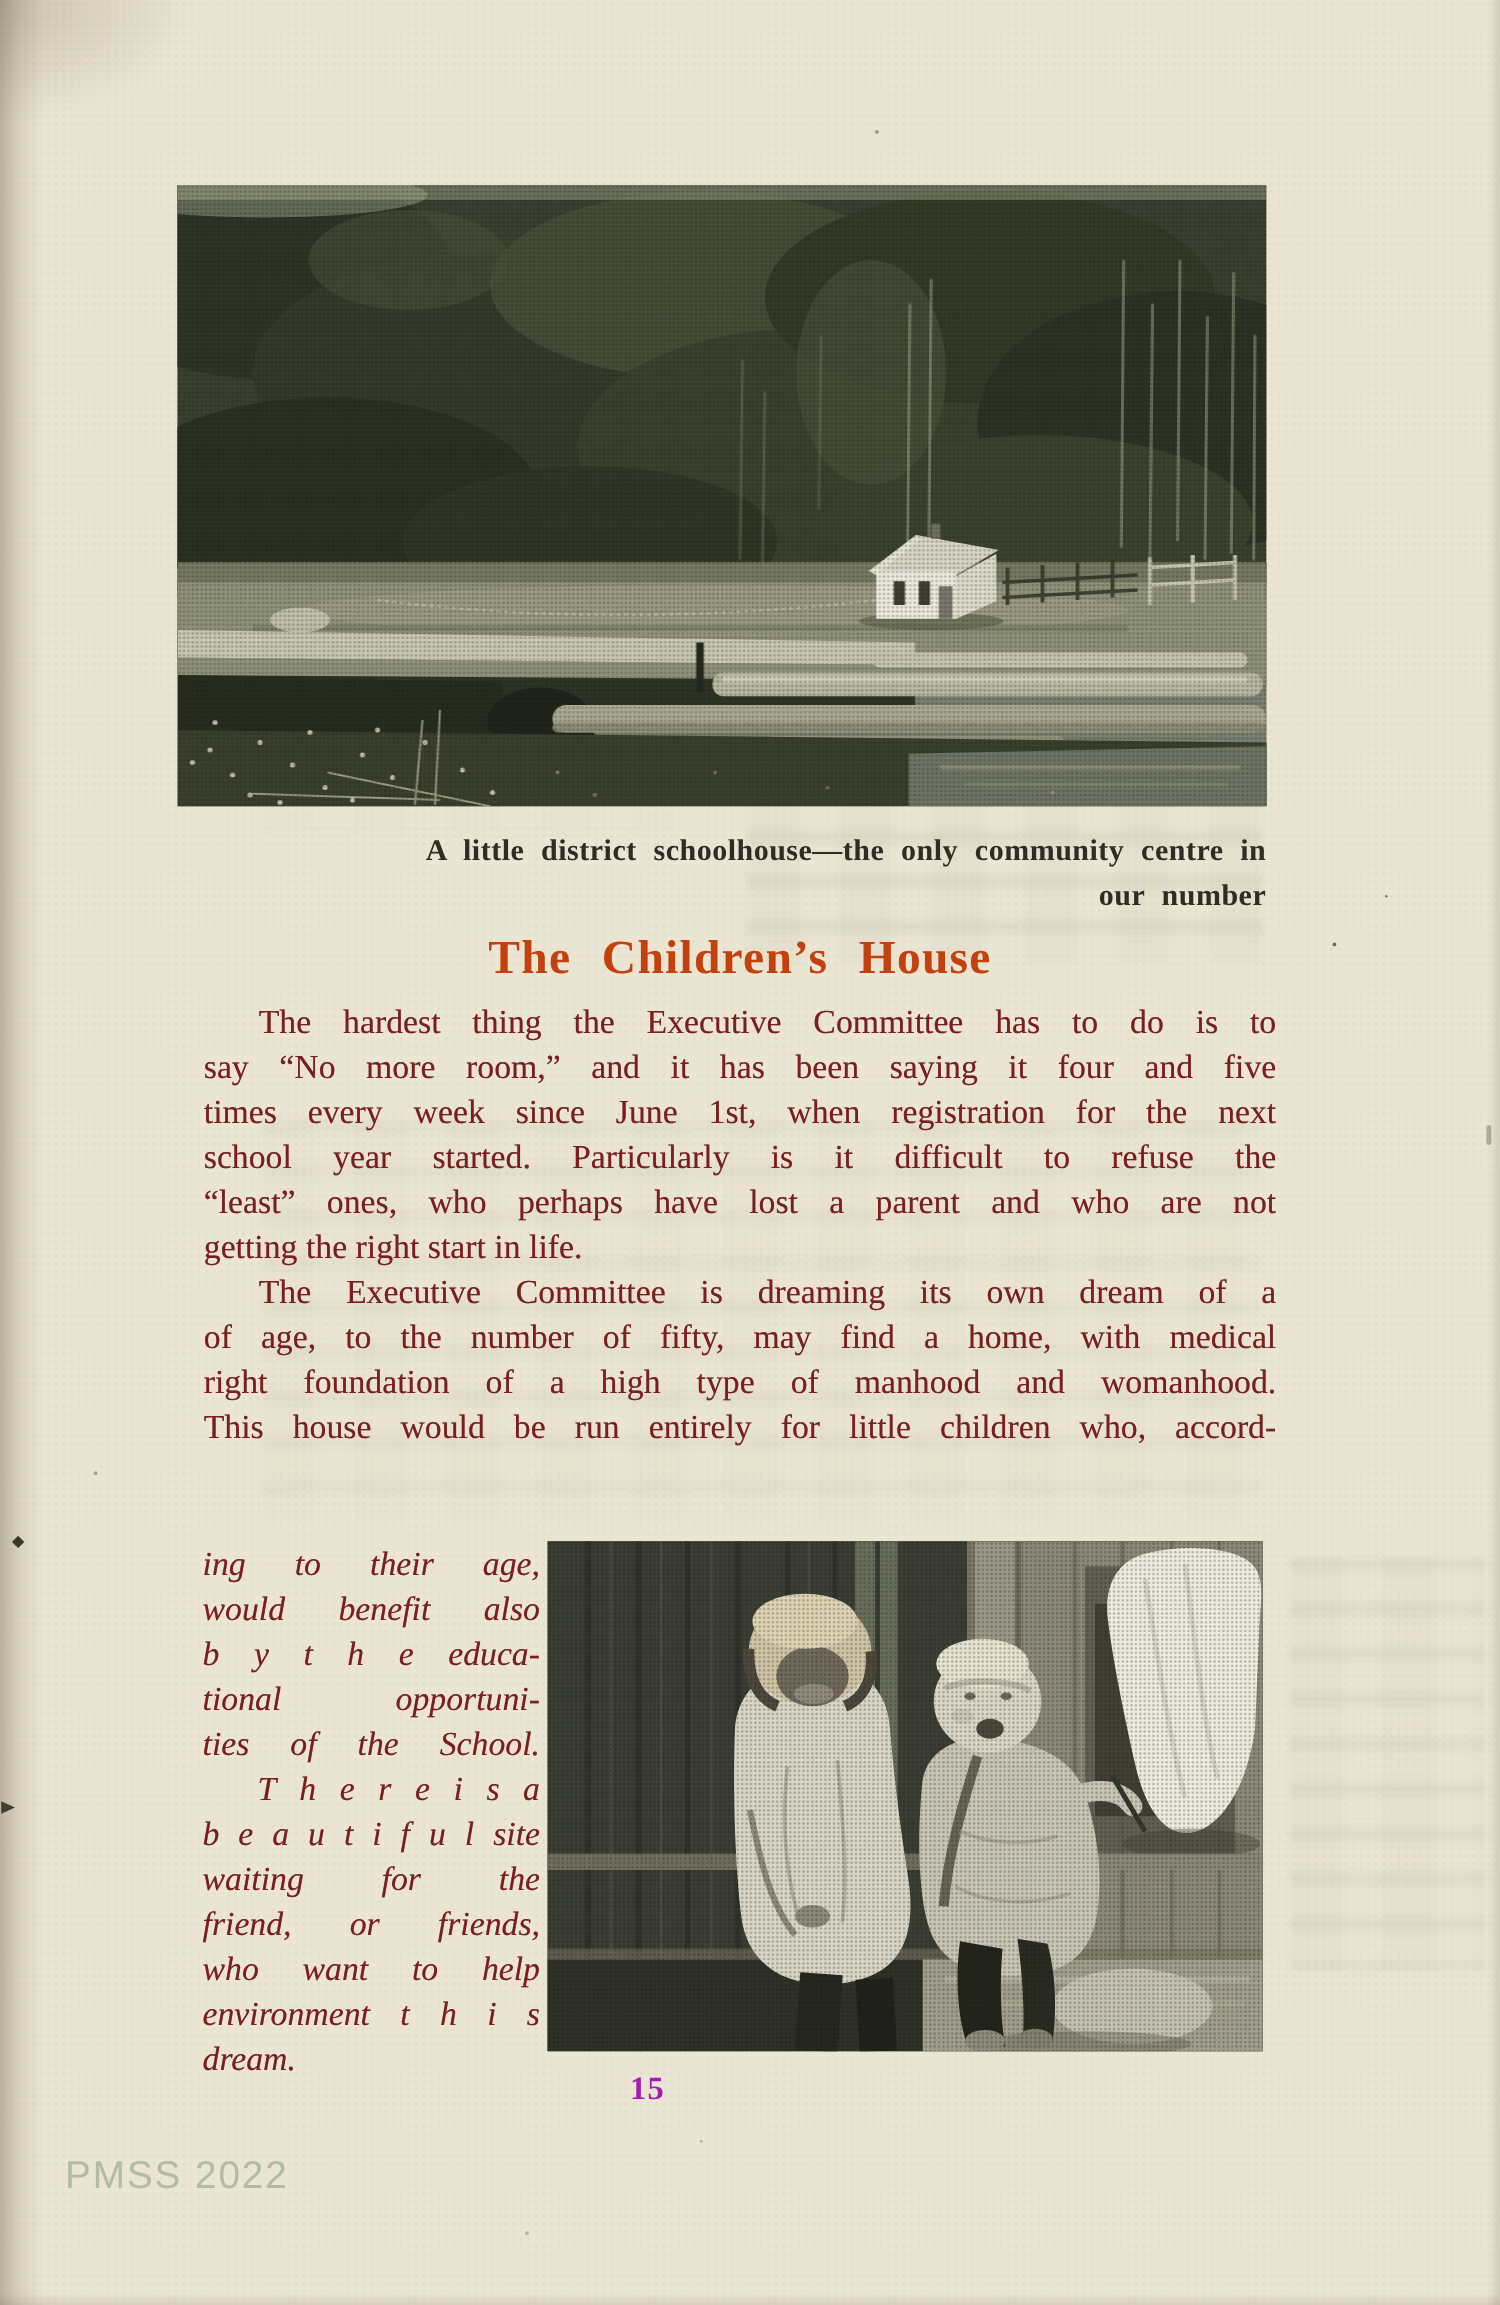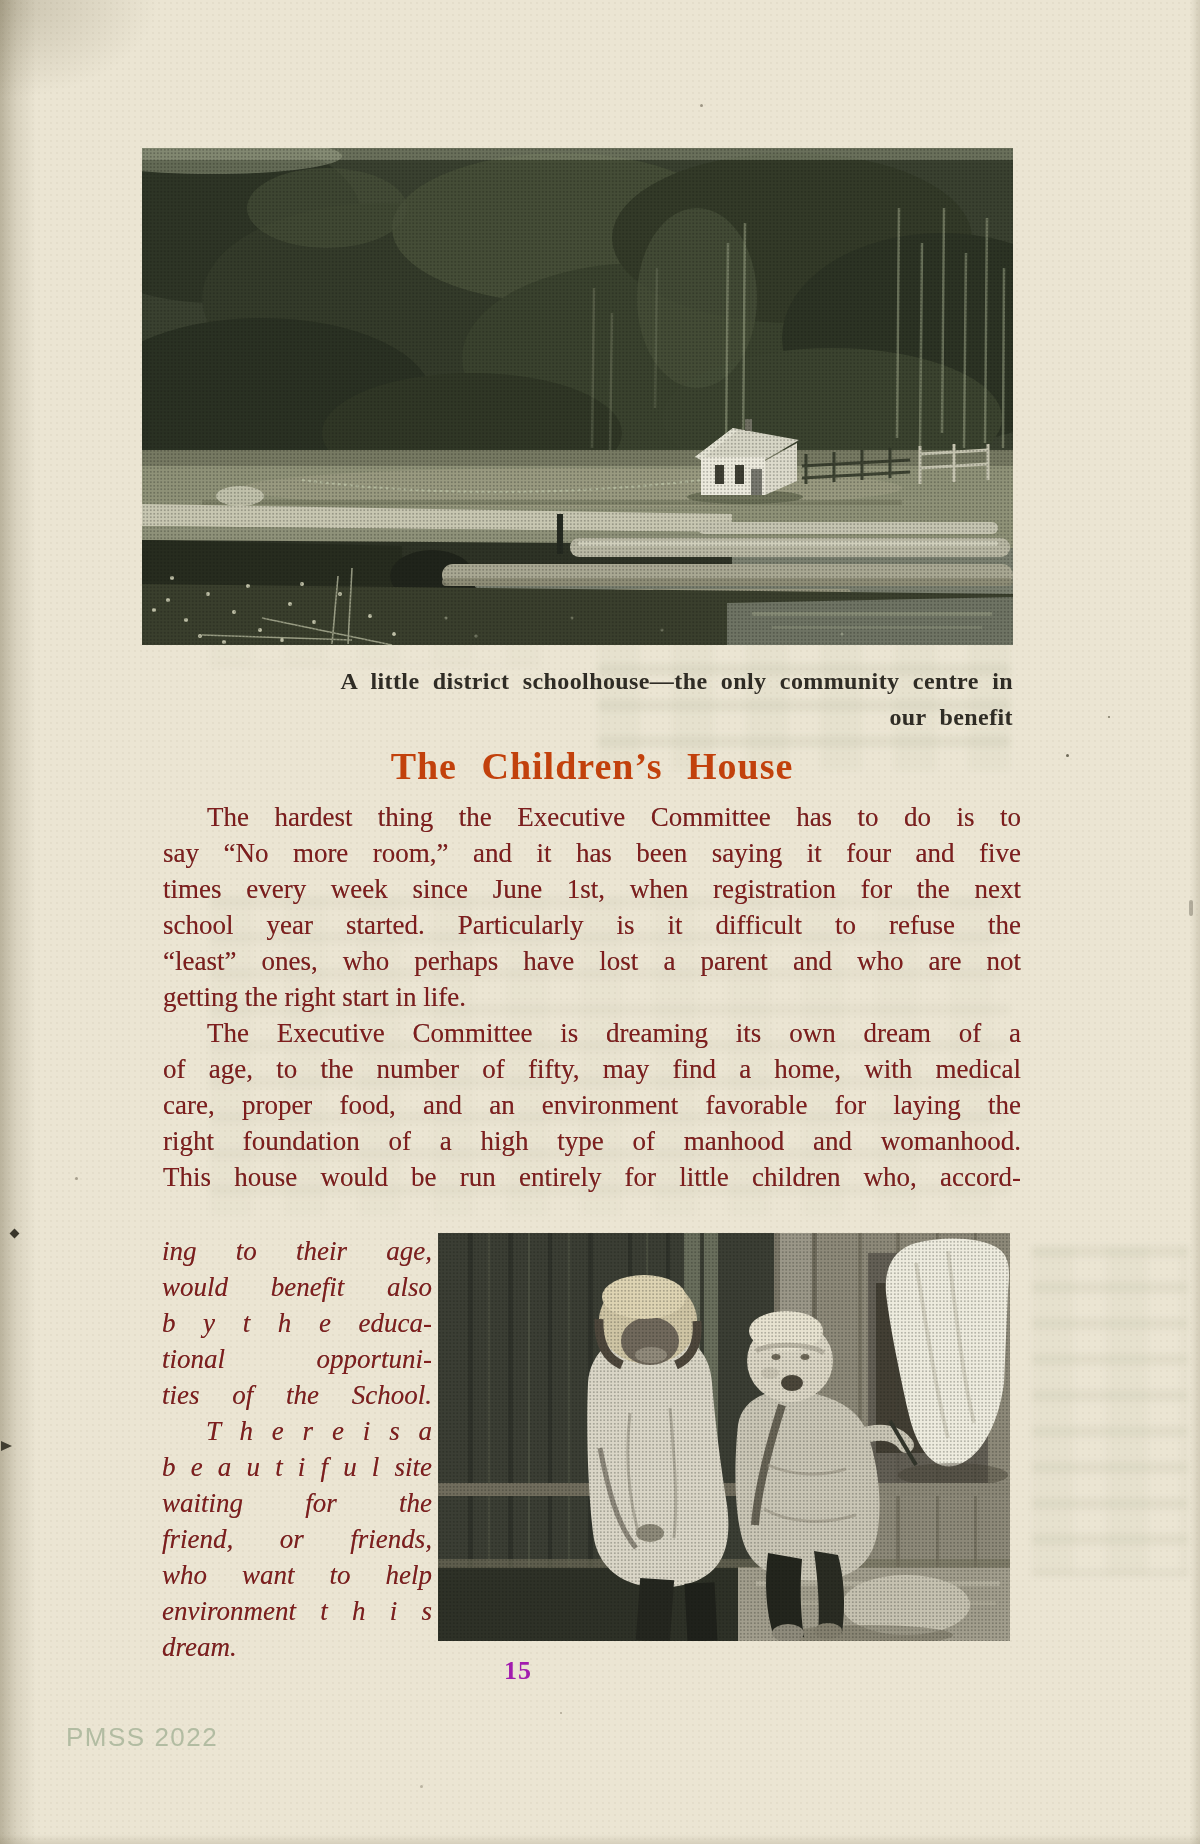--- a/index.html
+++ b/index.html
@@ -45,22 +45,22 @@
   .c1{top:1233px;}
   .c2{top:1413px;}
   .tline{height:36px;line-height:36px;overflow:hidden;white-space:nowrap;}
   .narrowcol .tline{white-space:normal;font-style:italic;}
   .tline.j{text-align:justify;white-space:normal;}
   .tline.j::after{content:"";display:inline-block;width:100%;}
   .tline.ind{text-indent:44px;}
 
   .pagenum{position:absolute;z-index:3;left:478px;top:1656px;width:80px;text-align:center;
     font-weight:700;font-size:26px;color:#a21caf;letter-spacing:1px;}
-  .watermark{position:absolute;z-index:3;left:66px;top:1722px;
-    font-family:"Liberation Sans","DejaVu Sans",sans-serif;font-size:26px;letter-spacing:1.5px;
+  .watermark{position:absolute;z-index:3;left:52px;top:1722px;
+    font-family:"Liberation Sans","DejaVu Sans",sans-serif;font-size:31px;letter-spacing:1.5px;
     color:#b2bca2;}
 
   .speck{position:absolute;z-index:3;pointer-events:none;}
   .sp-diamond{left:11px;top:1230px;width:7px;height:7px;background:#3a372c;transform:rotate(45deg);}
   .sp-arrow{left:1px;top:1441px;width:0;height:0;border-top:5px solid transparent;
     border-bottom:5px solid transparent;border-left:11px solid #403d31;}
   .sp-a{left:700px;top:104px;width:3px;height:3px;border-radius:50%;background:#8a8270;opacity:.8;}
   .sp-b{left:1066px;top:754px;width:3px;height:3px;border-radius:50%;background:#6f6a58;}
   .sp-c{left:1108px;top:716px;width:2px;height:2px;border-radius:50%;background:#7d7765;}
   .sp-d{left:75px;top:1177px;width:3px;height:3px;border-radius:50%;background:#8a8270;opacity:.7;}
@@ -192,37 +192,36 @@
           <circle cx="334" cy="488" r="1.6" opacity=".5"></circle>
         <circle cx="430" cy="470" r="1.5" opacity=".4"></circle>
           <circle cx="520" cy="482" r="1.5" opacity=".4"></circle>
         <circle cx="700" cy="486" r="1.5" opacity=".4"></circle>
       </g>
     </svg>
   </figure>
 
   <div class="caption">
     <div>A little district schoolhouse—the only community centre in</div>
-    <div>our benefit</div>
+    <div>our number</div>
   </div>
 
   <h1 class="title">The Children’s House</h1>
 
   <div class="textblock fullcol p1">
       <div class="tline j ind">The hardest thing the Executive Committee has to do is to</div>
       <div class="tline j">say “No more room,” and it has been saying it four and five</div>
       <div class="tline j">times every week since June 1st, when registration for the next</div>
       <div class="tline j">school year started.  Particularly is it difficult to refuse the</div>
       <div class="tline j">“least” ones, who perhaps have lost a parent and who are not</div>
       <div class="tline">getting the right start in life.</div>
     </div>
   <div class="textblock fullcol p2">
       <div class="tline j ind">The Executive Committee is dreaming its own dream of a</div>
       <div class="tline j">of age, to the number of fifty, may find a home, with medical</div>
-      <div class="tline j">care, proper food, and an environment favorable for laying the</div>
       <div class="tline j">right foundation of a high type of manhood and womanhood.</div>
       <div class="tline j">This house would be run entirely for little children who, accord-</div>
     </div>
   <div class="textblock narrowcol c1">
       <div class="tline j">ing to their age,</div>
       <div class="tline j">would benefit also</div>
       <div class="tline j">b y t h e educa-</div>
       <div class="tline j">tional opportuni-</div>
       <div class="tline j">ties of the School.</div>
     </div>

